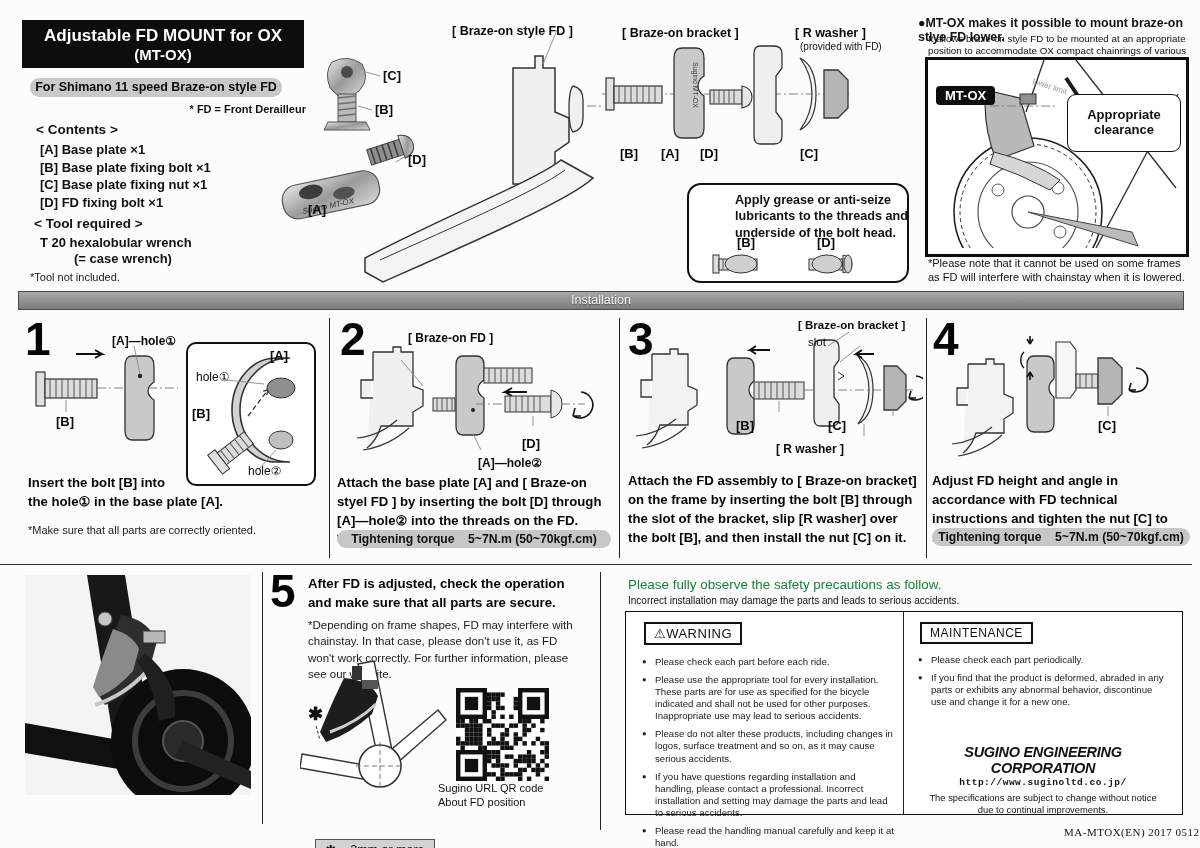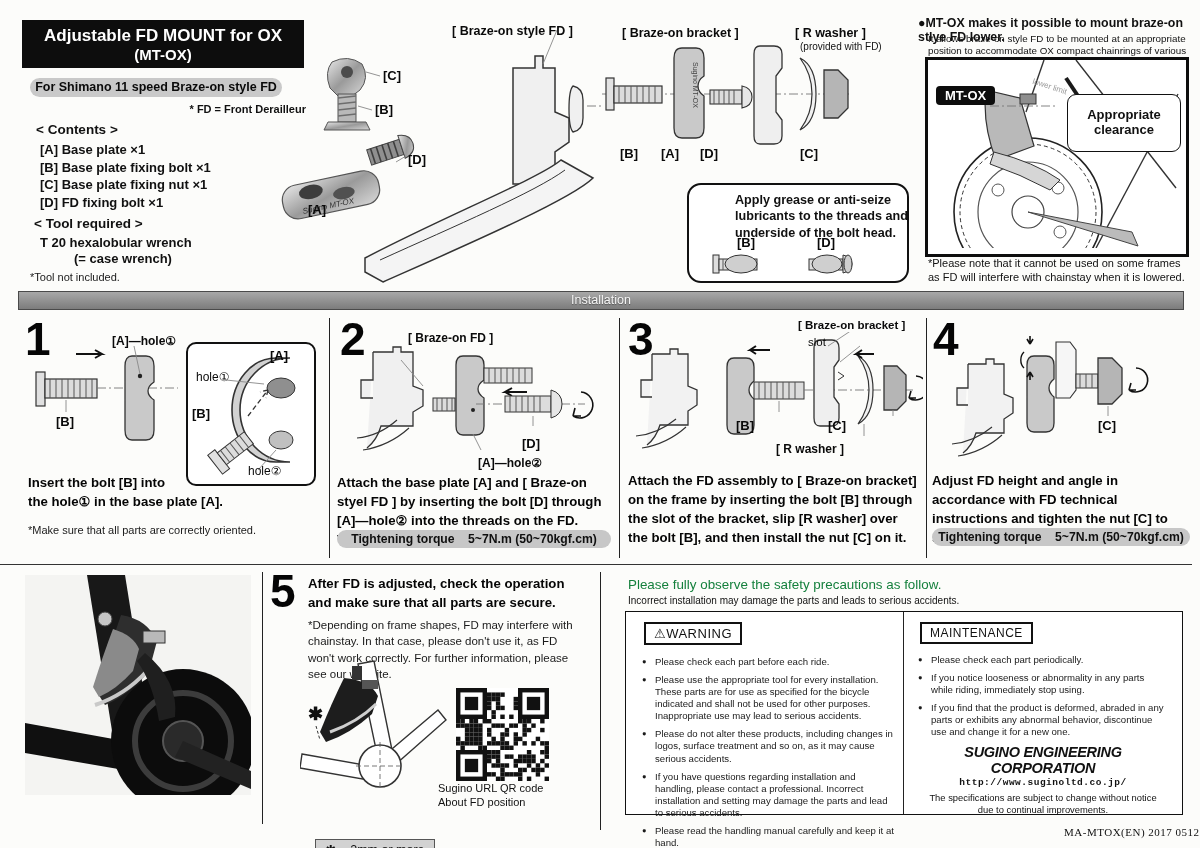--- a/index.html
+++ b/index.html
@@ -595,21 +595,20 @@
       <div>Please check each part before each ride.</div>
       <div>Please use the appropriate tool for every installation. These parts are for use as specified for the bicycle indicated and shall not be used for other purposes.  Inappropriate use may lead to serious accidents.</div>
       <div>Please do not alter these products, including changes in logos, surface treatment and so on, as it may cause serious accidents.</div>
       <div>If you have questions regarding installation and handling, please contact a professional.  Incorrect installation and setting may damage the parts and lead to serious accidents.</div>
       <div>Please read the handling manual carefully and keep it at hand.</div>
     </div>
     <div class="abs" style="left:277px;top:0;height:100%;border-left:1.2px solid #222;"></div>
     <div class="wtitle" style="left:294px;top:10px;font-size:12px;"><span>MAINTENANCE</span></div>
     <div class="blist" style="left:292px;top:42px;width:250px;">
       <div>Please check each part periodically.</div>
-      <div>If you notice looseness or abnormality in any parts while riding, immediately stop using.</div>
       <div>If you find that the product is deformed, abraded in any parts or exhibits any abnormal behavior, discontinue use and change it for a new one.</div>
     </div>
     <div class="company">
       <div class="cn">SUGINO ENGINEERING CORPORATION</div>
       <div class="cu">http://www.suginoltd.co.jp/</div>
       <div class="cs">
         <div>The specifications are subject to change without notice</div>
         <div>due to continual improvements.</div>
       </div>
     </div>

